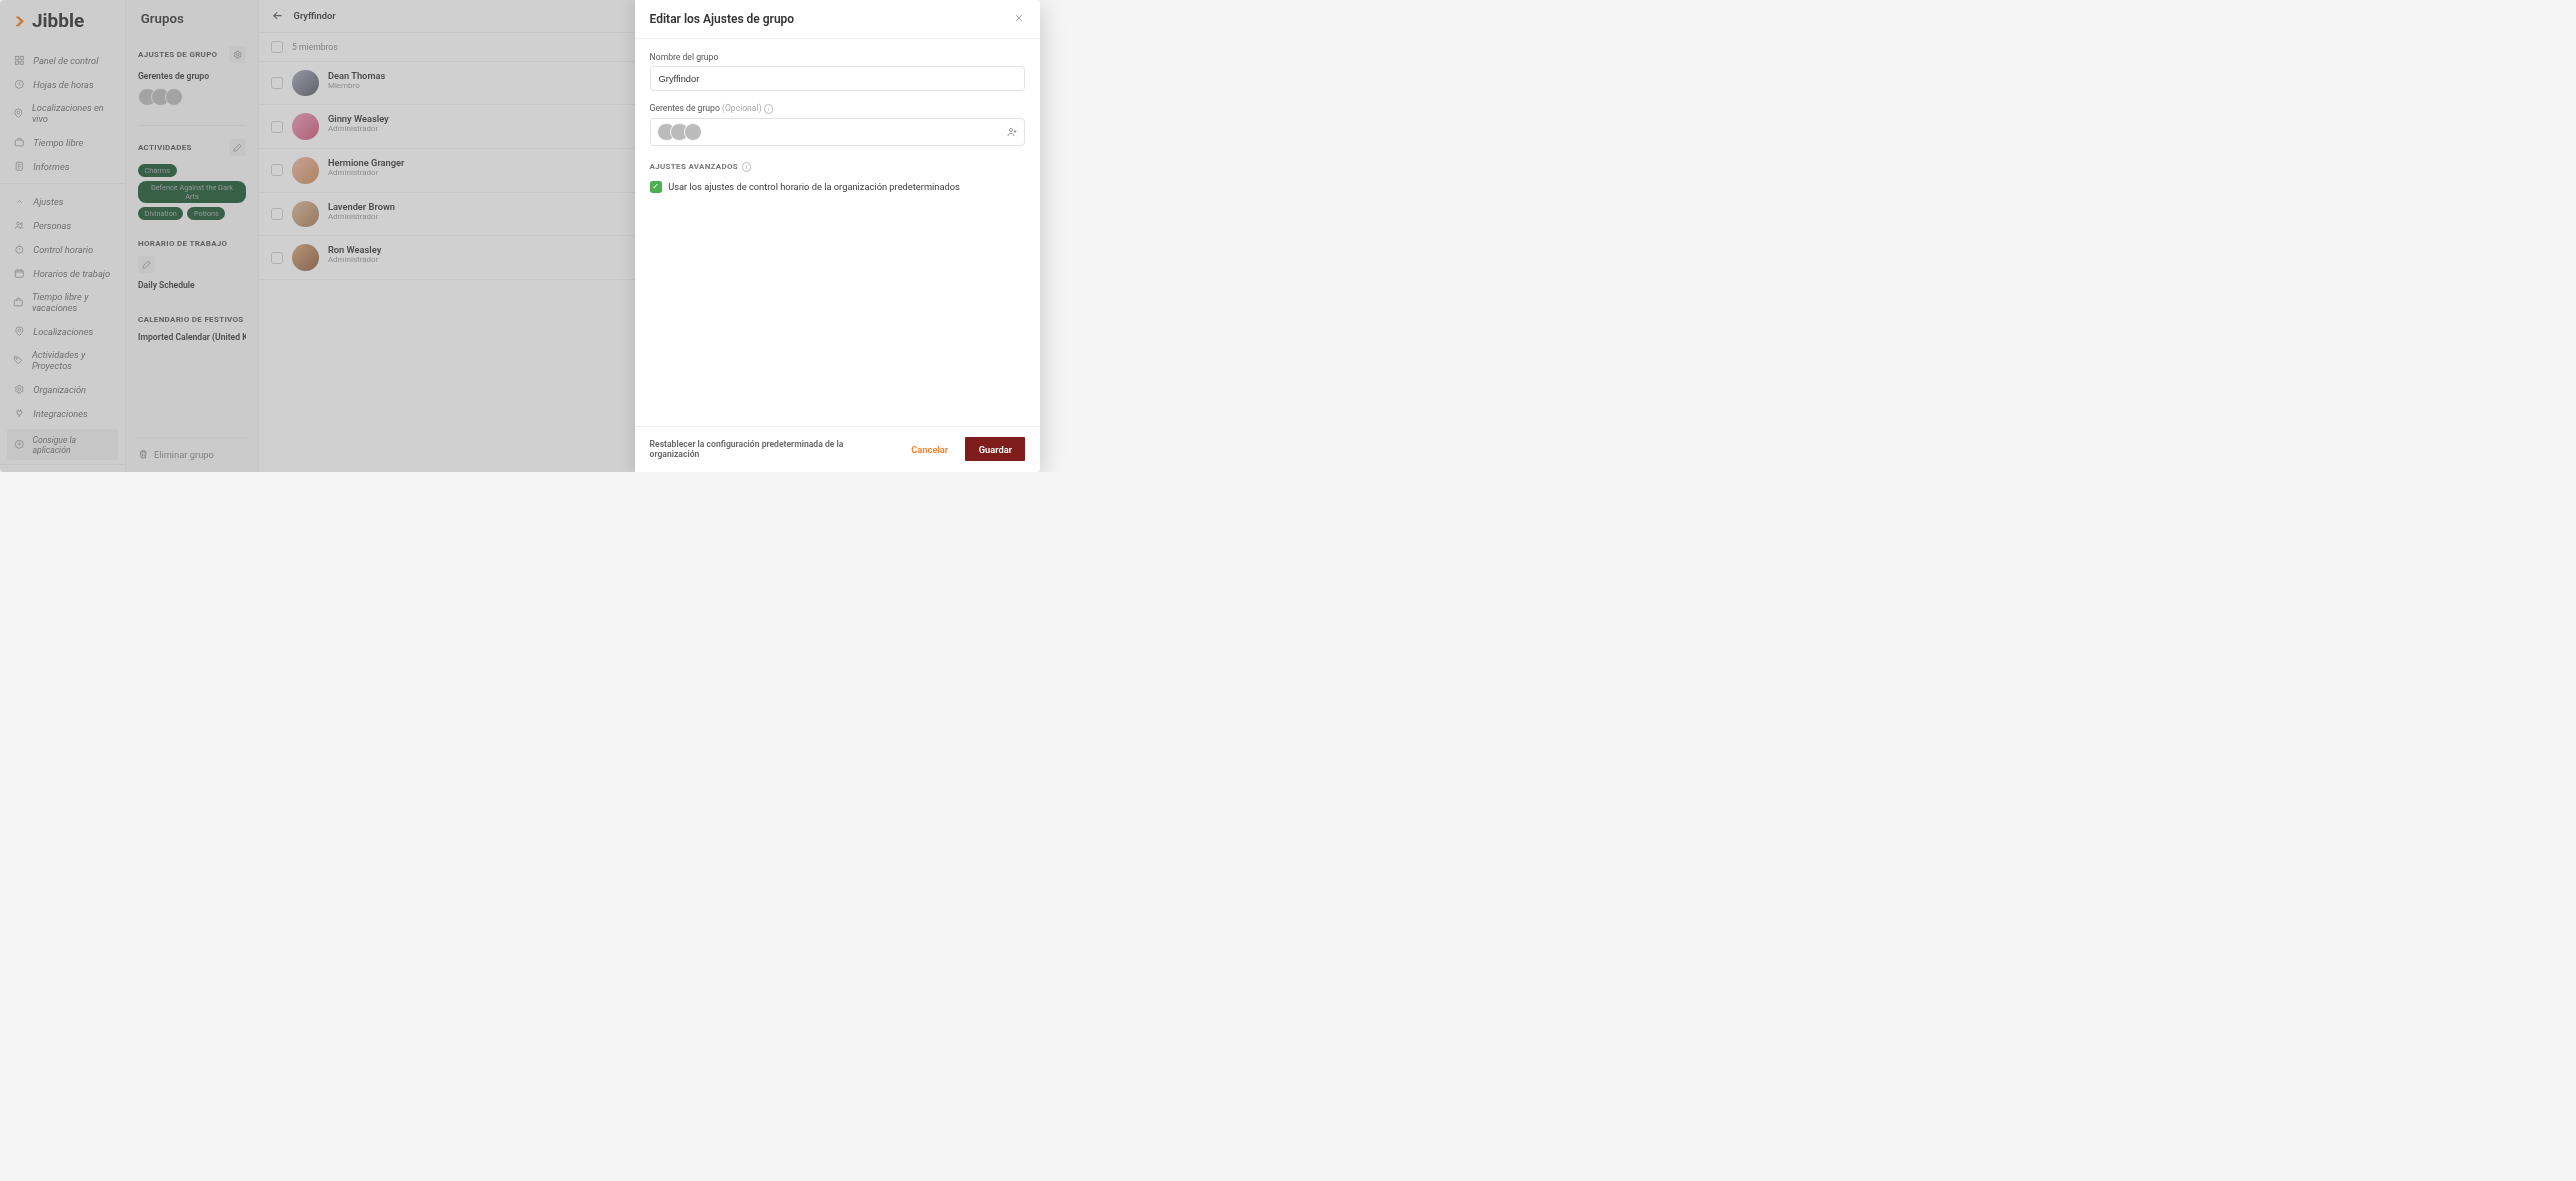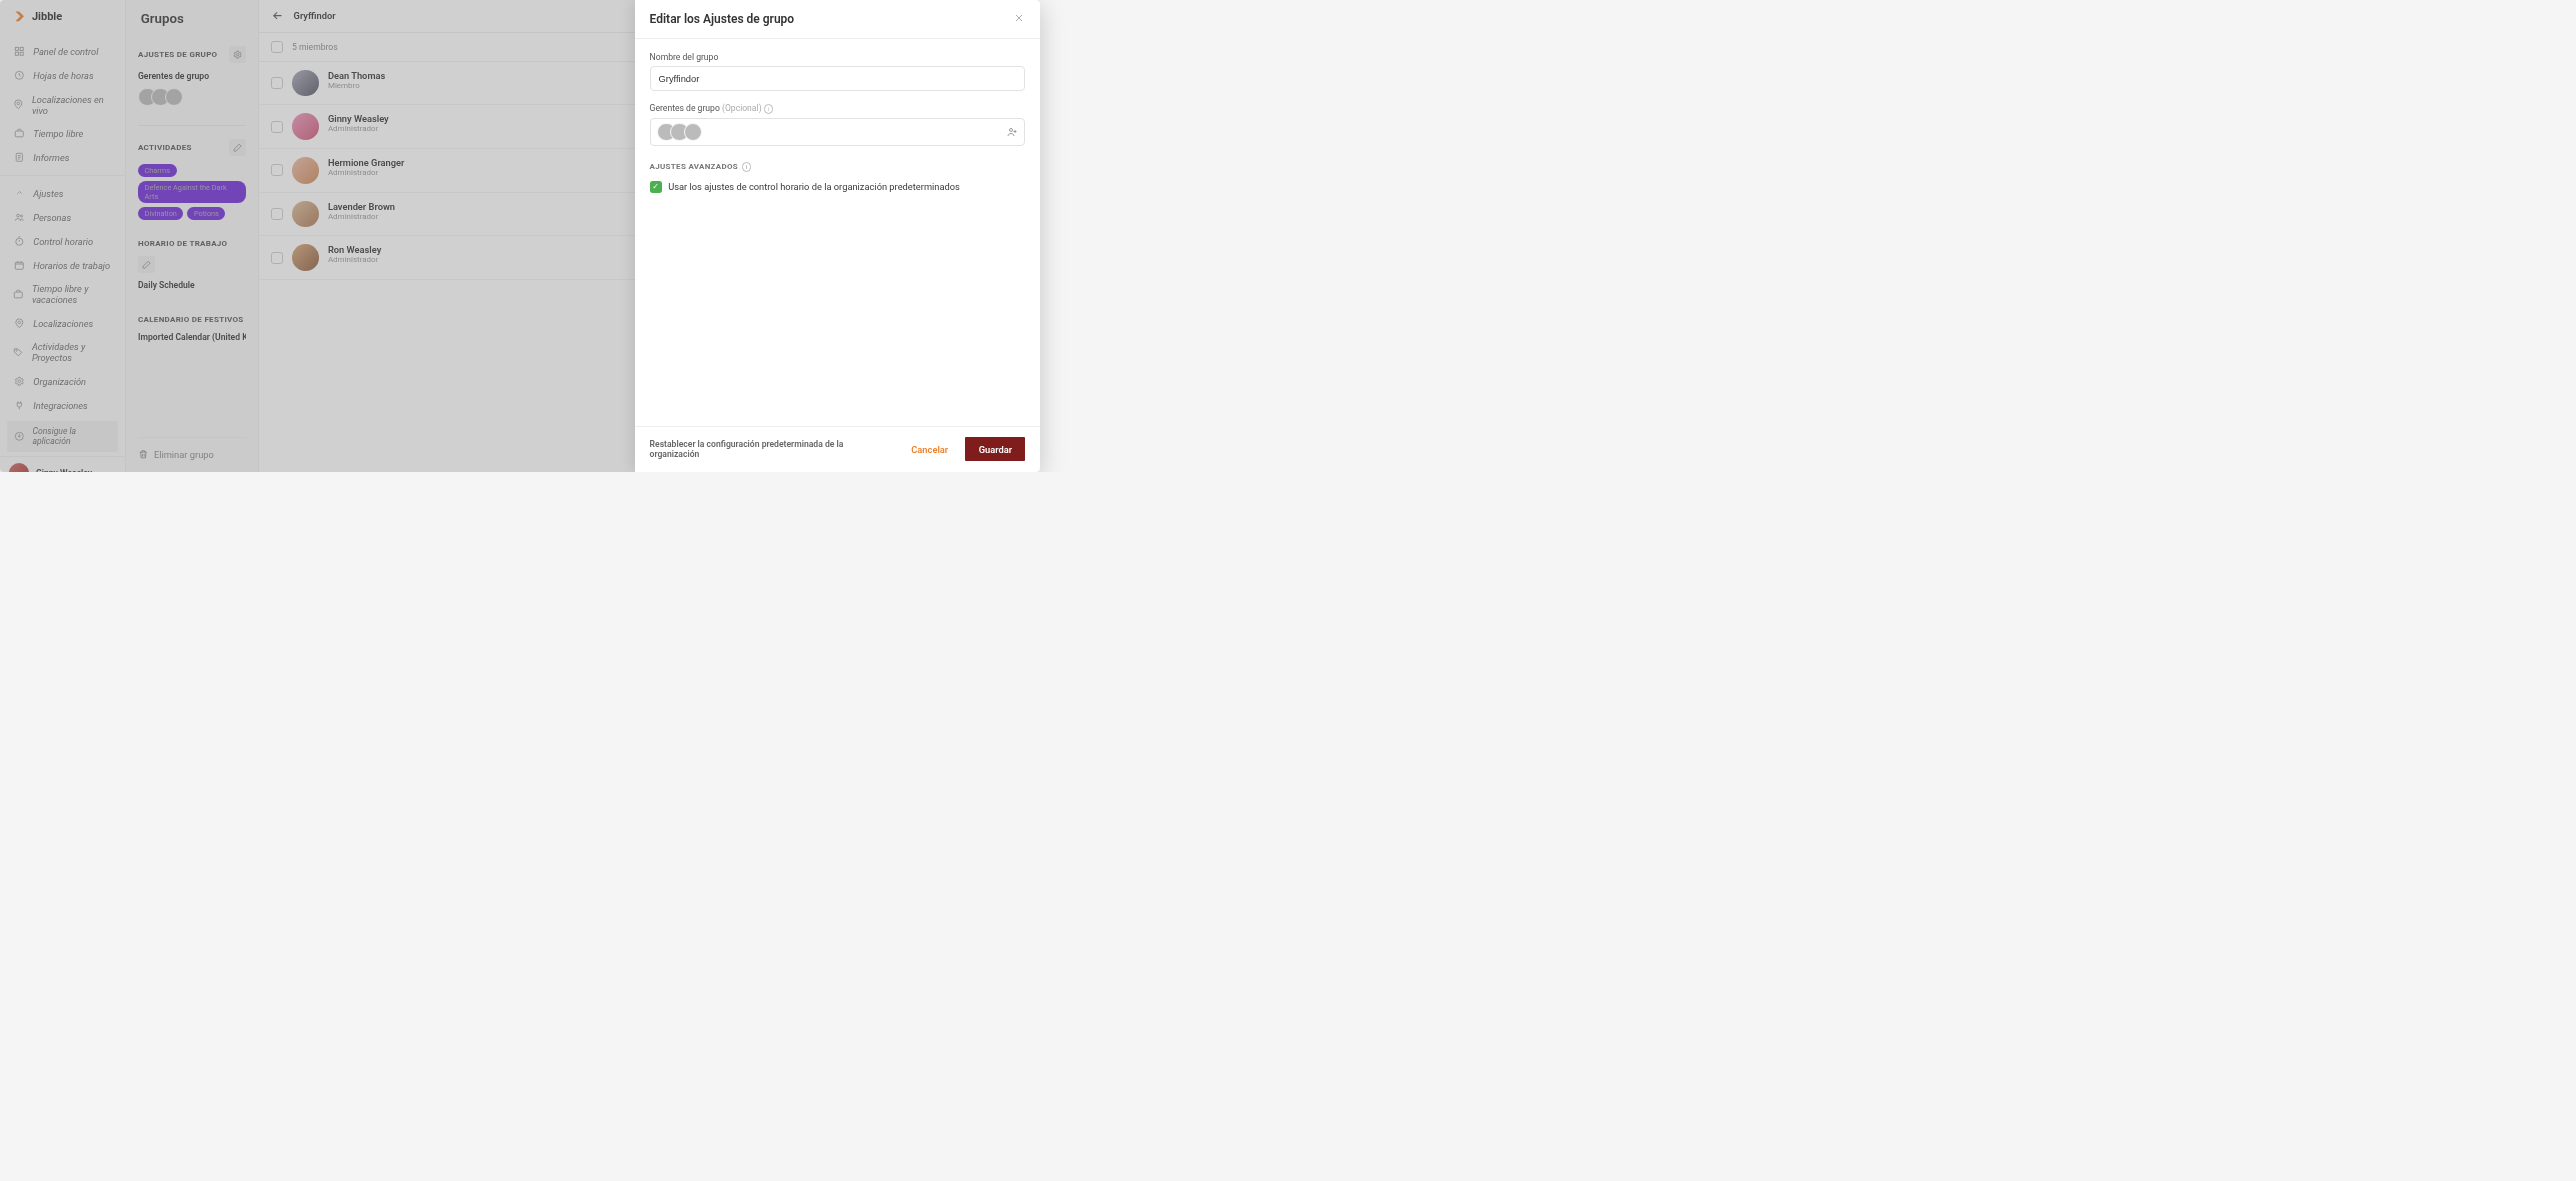--- a/index.html
+++ b/index.html
@@ -1,21 +1,21 @@
 <!DOCTYPE html>
 <html style="font-size:10.6px"><head>
 <meta charset="utf-8">
 <style>
 * { box-sizing: border-box; margin: 0; padding: 0; }
 body { font-family: -apple-system, BlinkMacSystemFont, 'Segoe UI', Roboto, sans-serif; background: #f5f5f5; color: #3a3a3a; font-size: 9.3px; }
 .app { display: flex; height: 472px; width: 1040px; background: #fff; position: relative; box-shadow: 0 6.6px 26.6px rgba(0,0,0,0.2); border-radius: 4px; overflow: hidden; }
 
 
 .sidebar { width: 126px; background: #fafafa; border-right: 0.7px solid #eee; display: flex; flex-direction: column; }
-.logo { display: flex; align-items: center; gap: 4px; padding: 9.3px 13.3px; font-weight: 700; font-size: 11px; color: #2b2b2b; }
+.logo { display: flex; align-items: center; gap: 4px; padding: 9.3px 13.3px; font-weight: 700; font-size: 19px; color: #2b2b2b; }
 .logo-icon { color: #f0812a; font-size: 14.6px; font-weight: bold; }
 .nav { flex: 1; display: flex; flex-direction: column; padding-top: 6.6px; font-style: italic; }
 .nav-section { display: flex; flex-direction: column; }
 .nav-divider { height: 0.7px; background: #eee; margin: 5.3px 0; }
 .nav-item { display: flex; align-items: center; gap: 8px; padding: 6px 13.3px; color: #6b6b6b; cursor: pointer; font-size: 9.3px; }
 .nav-item .nav-icon { width: 12px; height: 12px; display: flex; align-items: center; justify-content: center; color: #9a9a9a; }
 .nav-item.app-download { background: #f0f0f0; margin: 4px 6.6px; border-radius: 2.7px; padding: 5.3px 6.6px; font-size: 8.6px; }
 .user-footer { display: flex; align-items: center; gap: 6.6px; padding: 6.6px 9.3px; border-top: 0.7px solid #eee; }
 .user-avatar { width: 20px; height: 20px; border-radius: 50%; background: linear-gradient(135deg, #c66, #a33); }
 .user-meta { flex: 1; }
@@ -24,21 +24,21 @@
 
 .settings-panel { width: 133px; background: #f7f7f7; border-right: 0.7px solid #eee; display: flex; flex-direction: column; padding: 12px; }
 .settings-title { font-size: 13.3px; font-weight: 600; color: #333; margin-bottom: 20px; margin-left: 2.7px; margin-top: -1.3px; }
 .settings-section { margin-bottom: 18.6px; }
 .settings-heading { font-size: 8px; font-weight: 700; color: #555; letter-spacing: 0.3px; display: flex; align-items: center; justify-content: space-between; margin-bottom: 8px; }
 .settings-sublabel { font-size: 8.6px; font-weight: 600; color: #333; margin-bottom: 6.6px; }
 .avatar-stack { display: flex; }
 .avatar-stack .av { width: 18.6px; height: 18.6px; border-radius: 50%; border: 1.3px solid #f7f7f7; margin-left: -5.3px; background: #bbb; }
 .avatar-stack .av:first-child { margin-left: 0; }
 .chips { display: flex; flex-wrap: wrap; gap: 4px; }
-.chip { background: #6d28d9; color: #aaa; border-radius: 8px; padding: 2px 6.6px; font-size: 7.3px; }
+.chip { background: #14532d; color: #aaa; border-radius: 8px; padding: 2px 6.6px; font-size: 7.3px; text-align: center; }
 .icon-btn { width: 17.3px; height: 17.3px; border-radius: 2.7px; background: #eee; display: flex; align-items: center; justify-content: center; color: #888; cursor: pointer; }
 .delete-group { display: flex; align-items: center; gap: 5.3px; color: #888; font-size: 9.3px; padding-top: 10.6px; border-top: 0.7px solid #eee; margin-top: auto; cursor: pointer; text-align: right; }
 
 
 .main { flex: 1; background: #fff; display: flex; flex-direction: column; }
 .back-row { display: flex; align-items: center; gap: 9.3px; padding: 9.3px 12px; border-bottom: 0.7px solid #eee; }
 .back-arrow { width: 13.3px; height: 13.3px; display: flex; align-items: center; color: #555; cursor: pointer; }
 .group-name { font-weight: 600; color: #333; font-size: 9.3px; }
 .table { flex: 1; }
 .thead { display: flex; align-items: center; padding: 8px 12px; border-bottom: 0.7px solid #eee; color: #888; font-size: 8.6px; }

